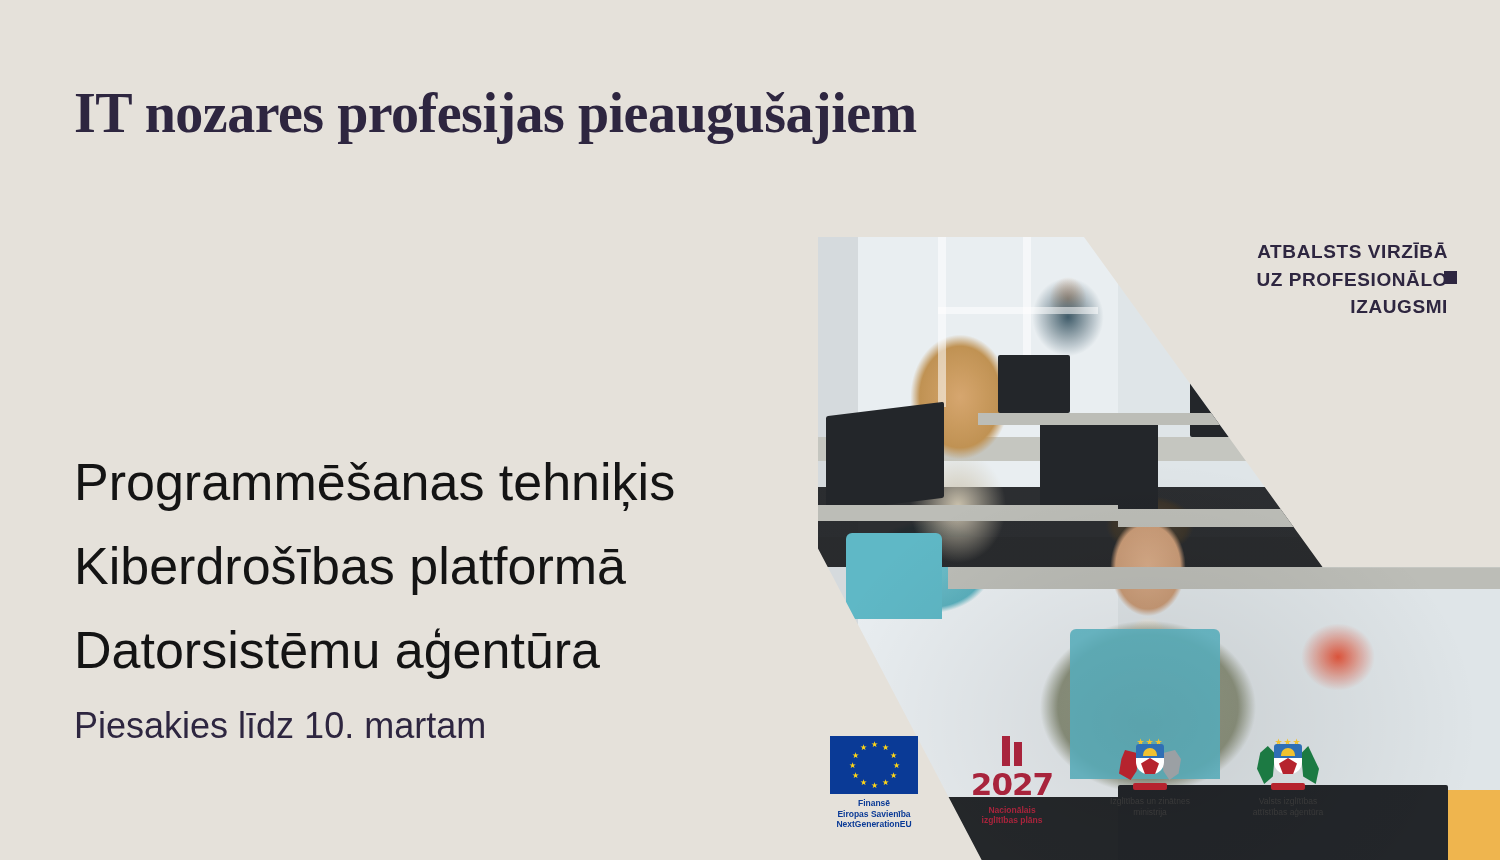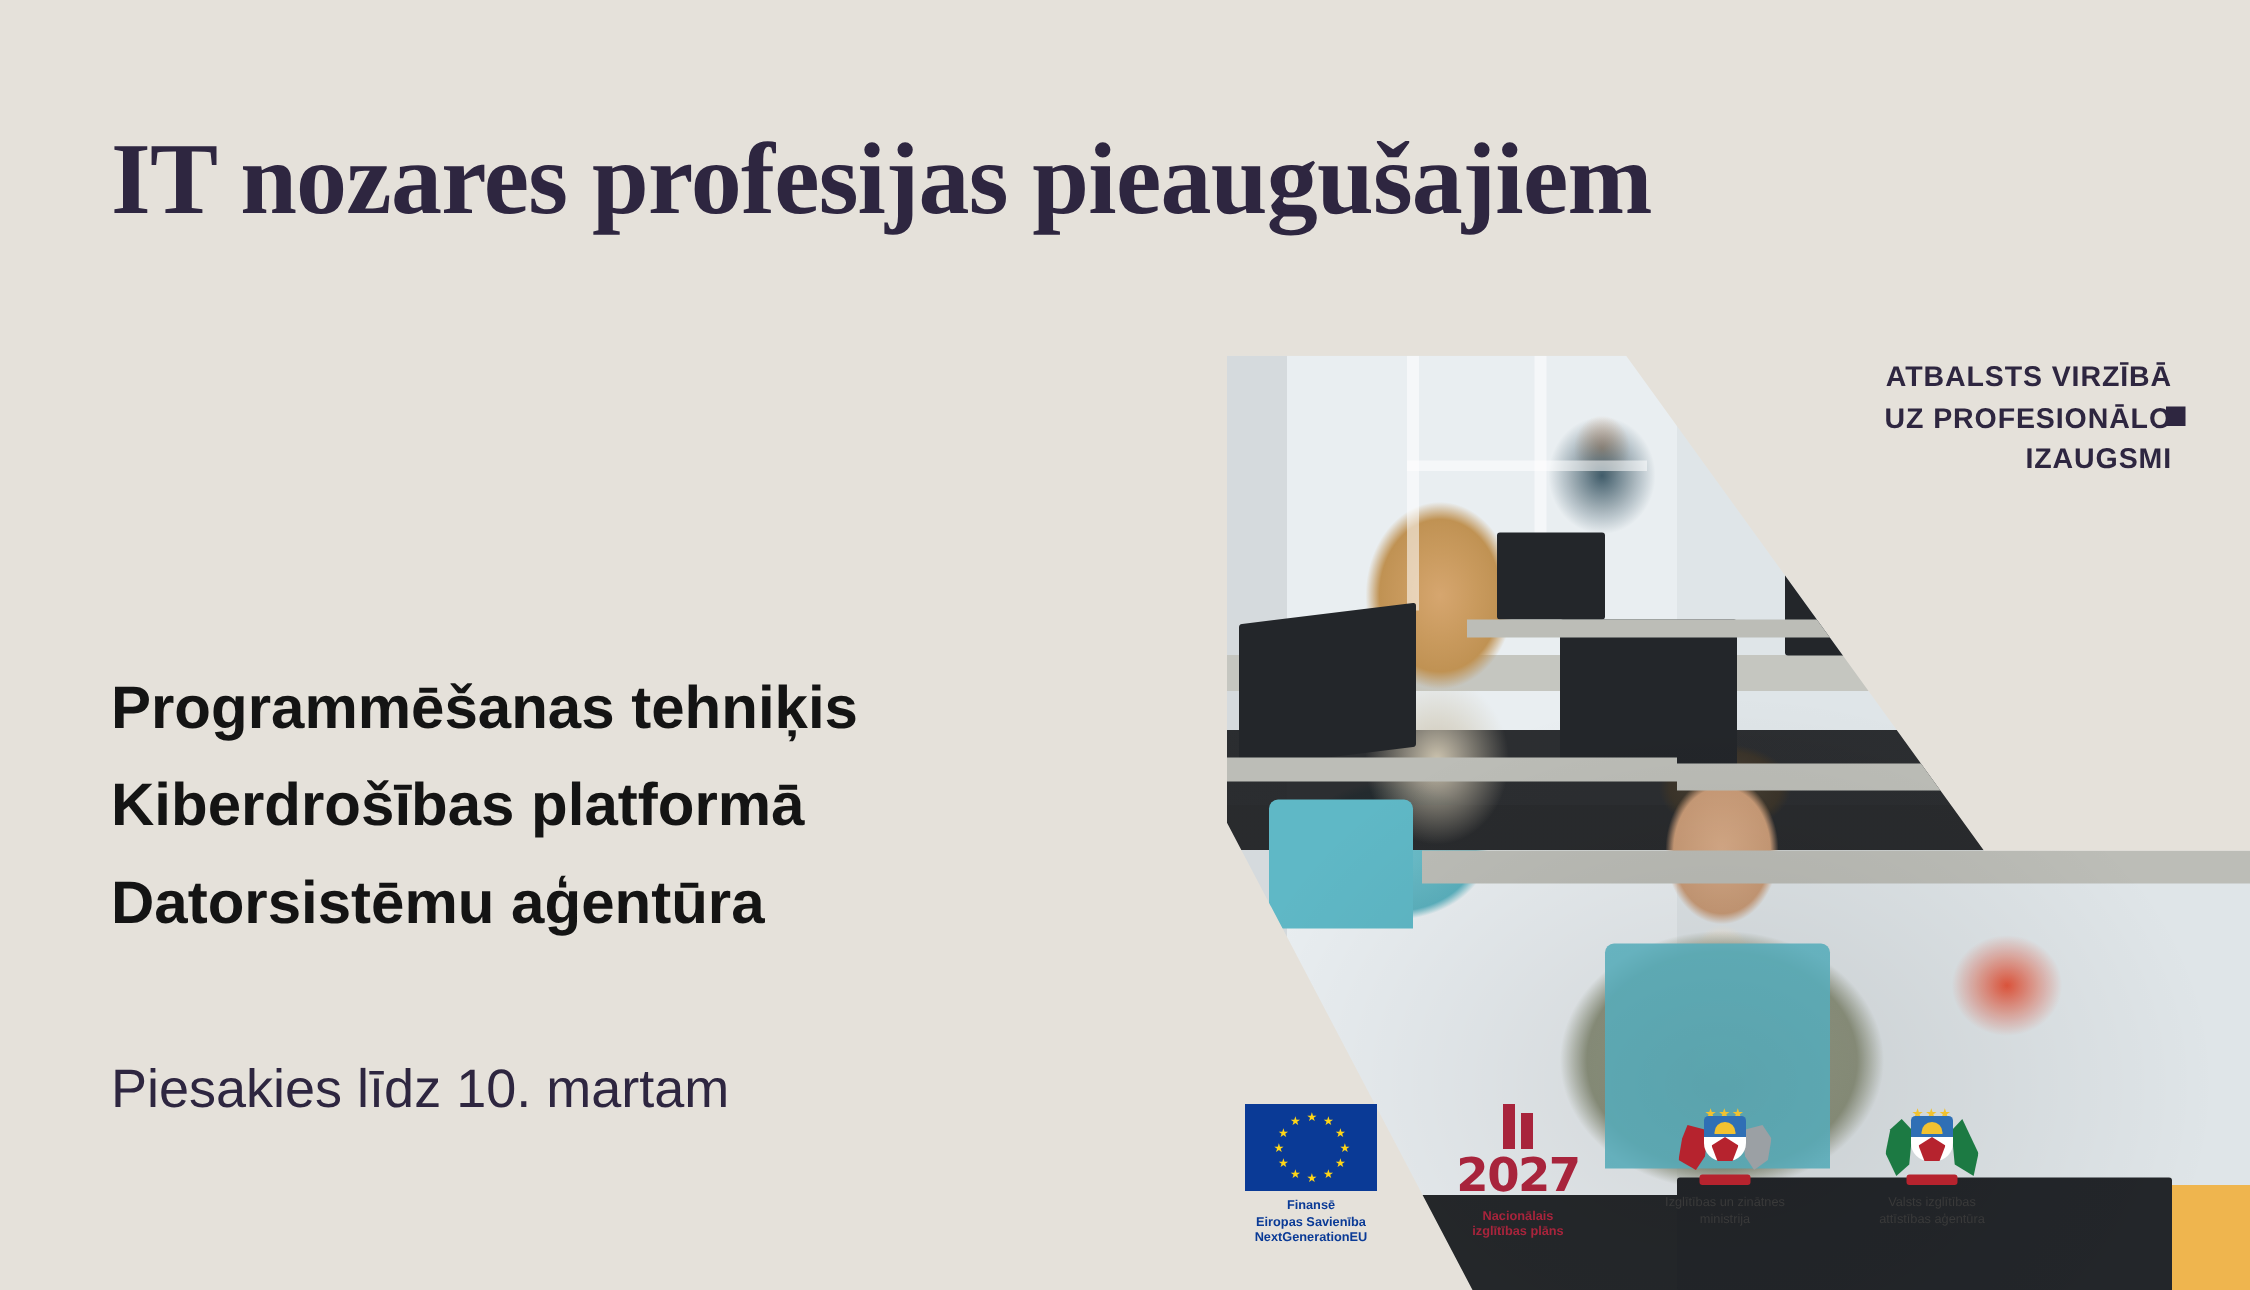--- a/index.html
+++ b/index.html
@@ -10,39 +10,39 @@
     width:1500px; height:860px;
     background:#E5E1DA;
     overflow:hidden;
     font-family:"Liberation Sans", sans-serif;
   }
 
   
   .headline {
     position:absolute; left:74px; top:84px;
     font-family:"Liberation Serif", serif;
-    font-size:68px; font-weight:700;
+    font-size:56px; font-weight:700;
     color:#2E2640;
     letter-spacing:-0.5px;
     white-space:nowrap;
     line-height:1.05;
   }
 
   .logo-word {
     position:absolute; left:70px; top:222px;
     font-family:"DejaVu Sans", sans-serif;
     font-size:150px; font-weight:700;
     color:#EFB54E;
     letter-spacing:-4px;
     line-height:1;
   }
 
   .programs {
     position:absolute; left:74px; top:440px;
-    font-size:40px; font-weight:700;
+    font-size:52px; font-weight:400;
     color:#141414;
     line-height:1.62;
   }
   .programs div { white-space:nowrap; }
 
   .cta {
     position:absolute; left:74px; top:700px;
     font-size:36px; font-weight:400;
     color:#2E2640;
     line-height:1.42;

